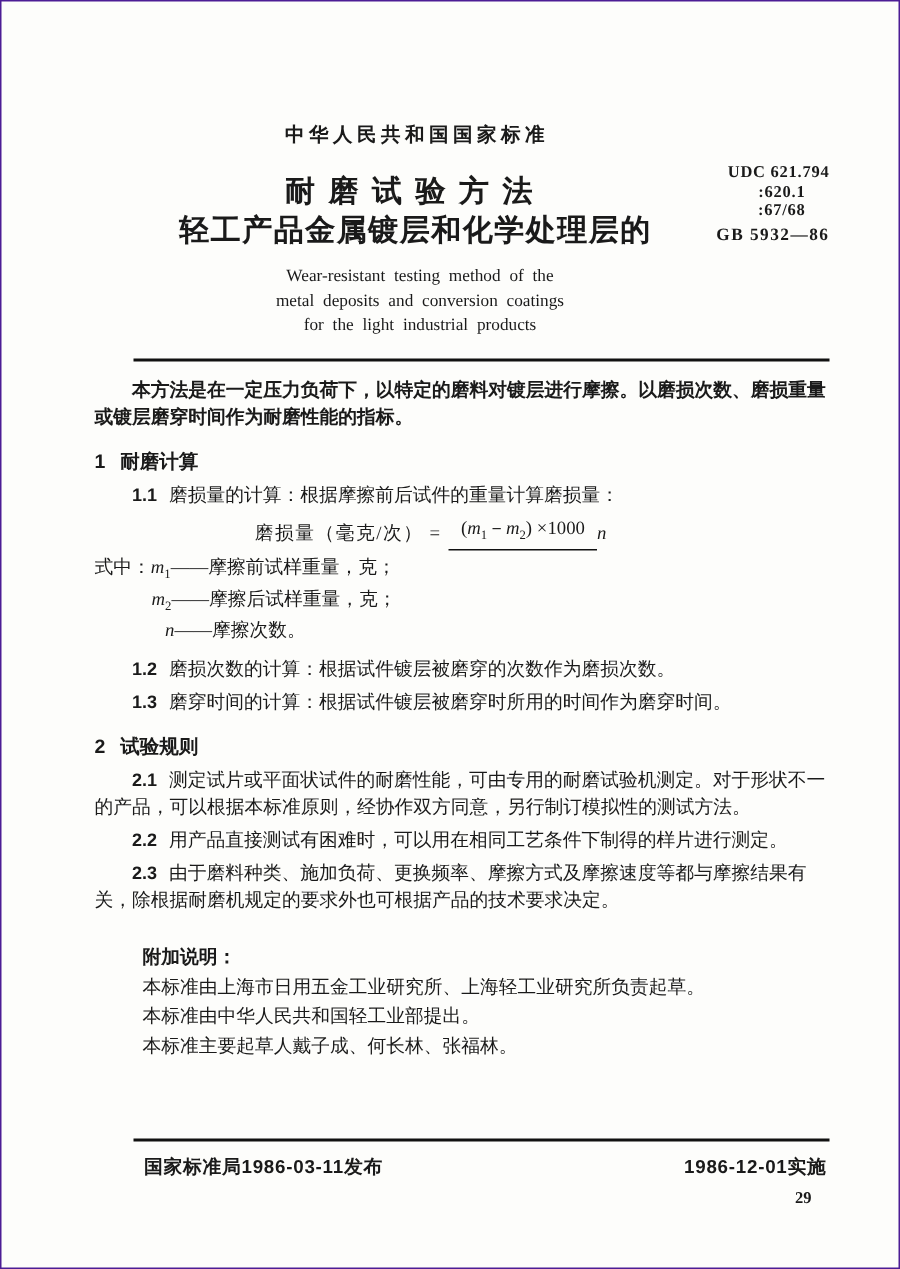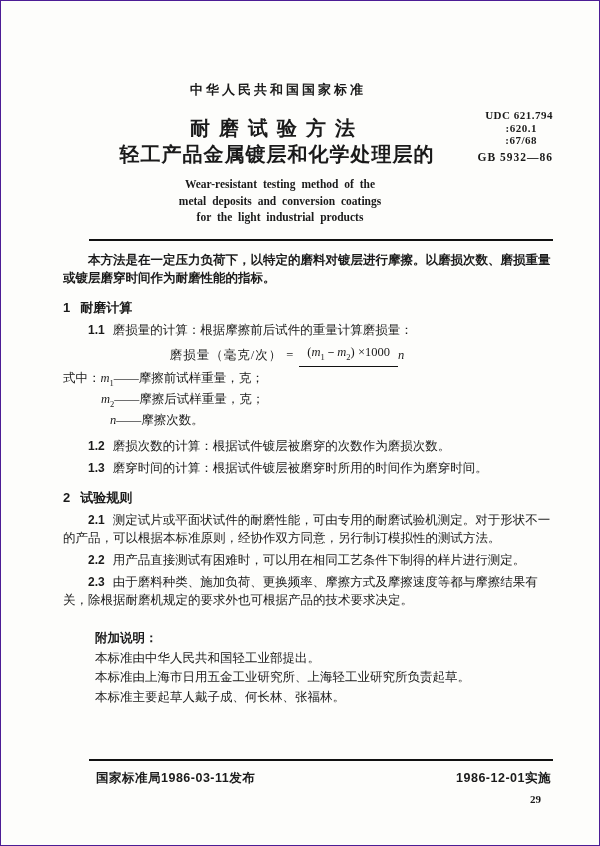--- a/index.html
+++ b/index.html
@@ -41,21 +41,21 @@
     font-size:11px;
     line-height:12.5px;
     letter-spacing:0.5px;
   }
   .udc-mid{padding-right:16px;}
   .udc-gb{margin-top:4px;font-size:11.5px;letter-spacing:1px;text-align:center;}
   .subtitle-en{
     margin-top:9px;
     margin-right:40px;
     text-align:center;
-    font-weight:bold;
+    font-weight:normal;
     font-size:11.5px;
     line-height:16.5px;
     word-spacing:3px;
   }
   .rule-top{height:2px;background:#111;margin:13px 46px 0 88px;}
   
   .content{
     margin:0 48px 0 62px;
     font-size:12.5px;
     line-height:18px;
@@ -183,22 +183,22 @@
     </div>
     <div class="clause">
       <span class="num">2.2</span><span>用产品直接测试有困难时，可以用在相同工艺条件下制得的样片进行测定。</span>
     </div>
     <div class="clause">
       <span class="num">2.3</span><span>由于磨料种类、施加负荷、更换频率、摩擦方式及摩擦速度等都与摩擦结果有关，除根据耐磨机规定的要求外也可根据产品的技术要求决定。</span>
     </div>
 
     <div class="notes">
       <div class="notes-head">附加说明：</div>
+      <div>本标准由上海市日用五金工业研究所、上海轻工业研究所负责起草。</div>
       <div>本标准由中华人民共和国轻工业部提出。</div>
-      <div>本标准由上海市日用五金工业研究所、上海轻工业研究所负责起草。</div>
       <div>本标准主要起草人戴子成、何长林、张福林。</div>
     </div>
 
   </div>
 
   <div class="footer">
     <div class="footer-rule"></div>
     <div class="footer-row">
       <span>国家标准局1986-03-11发布</span>
       <span>1986-12-01实施</span>

